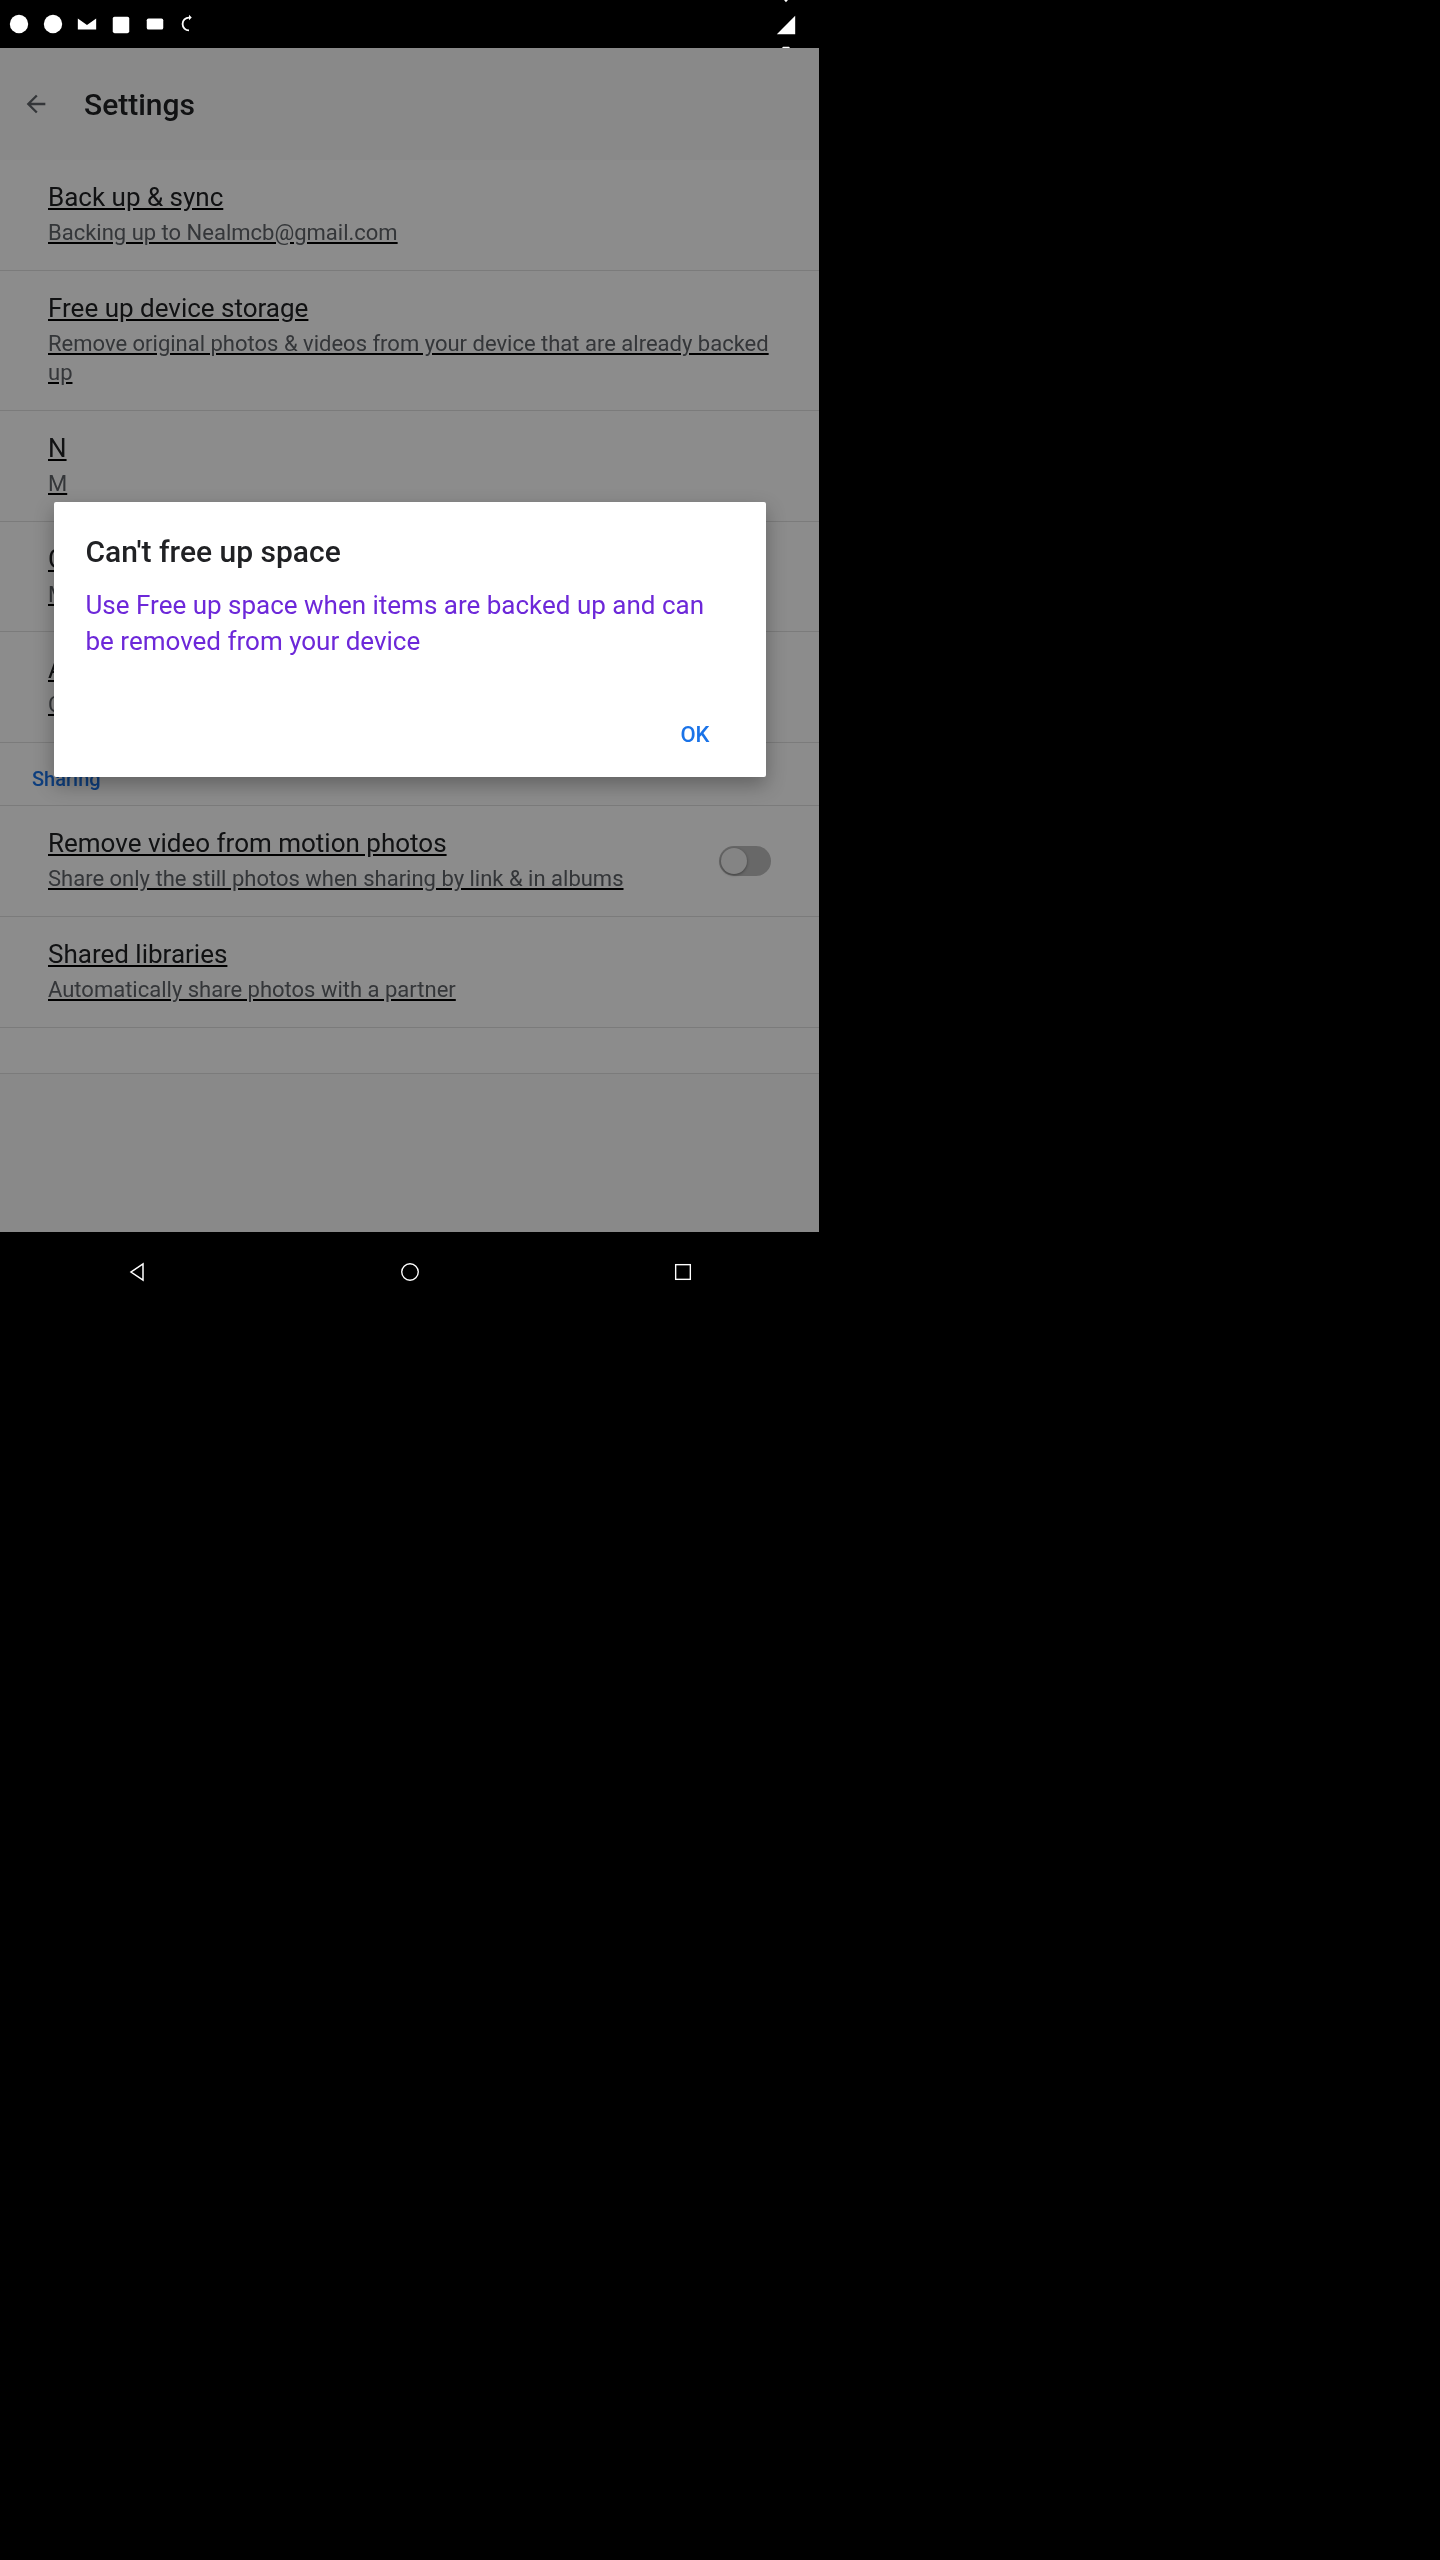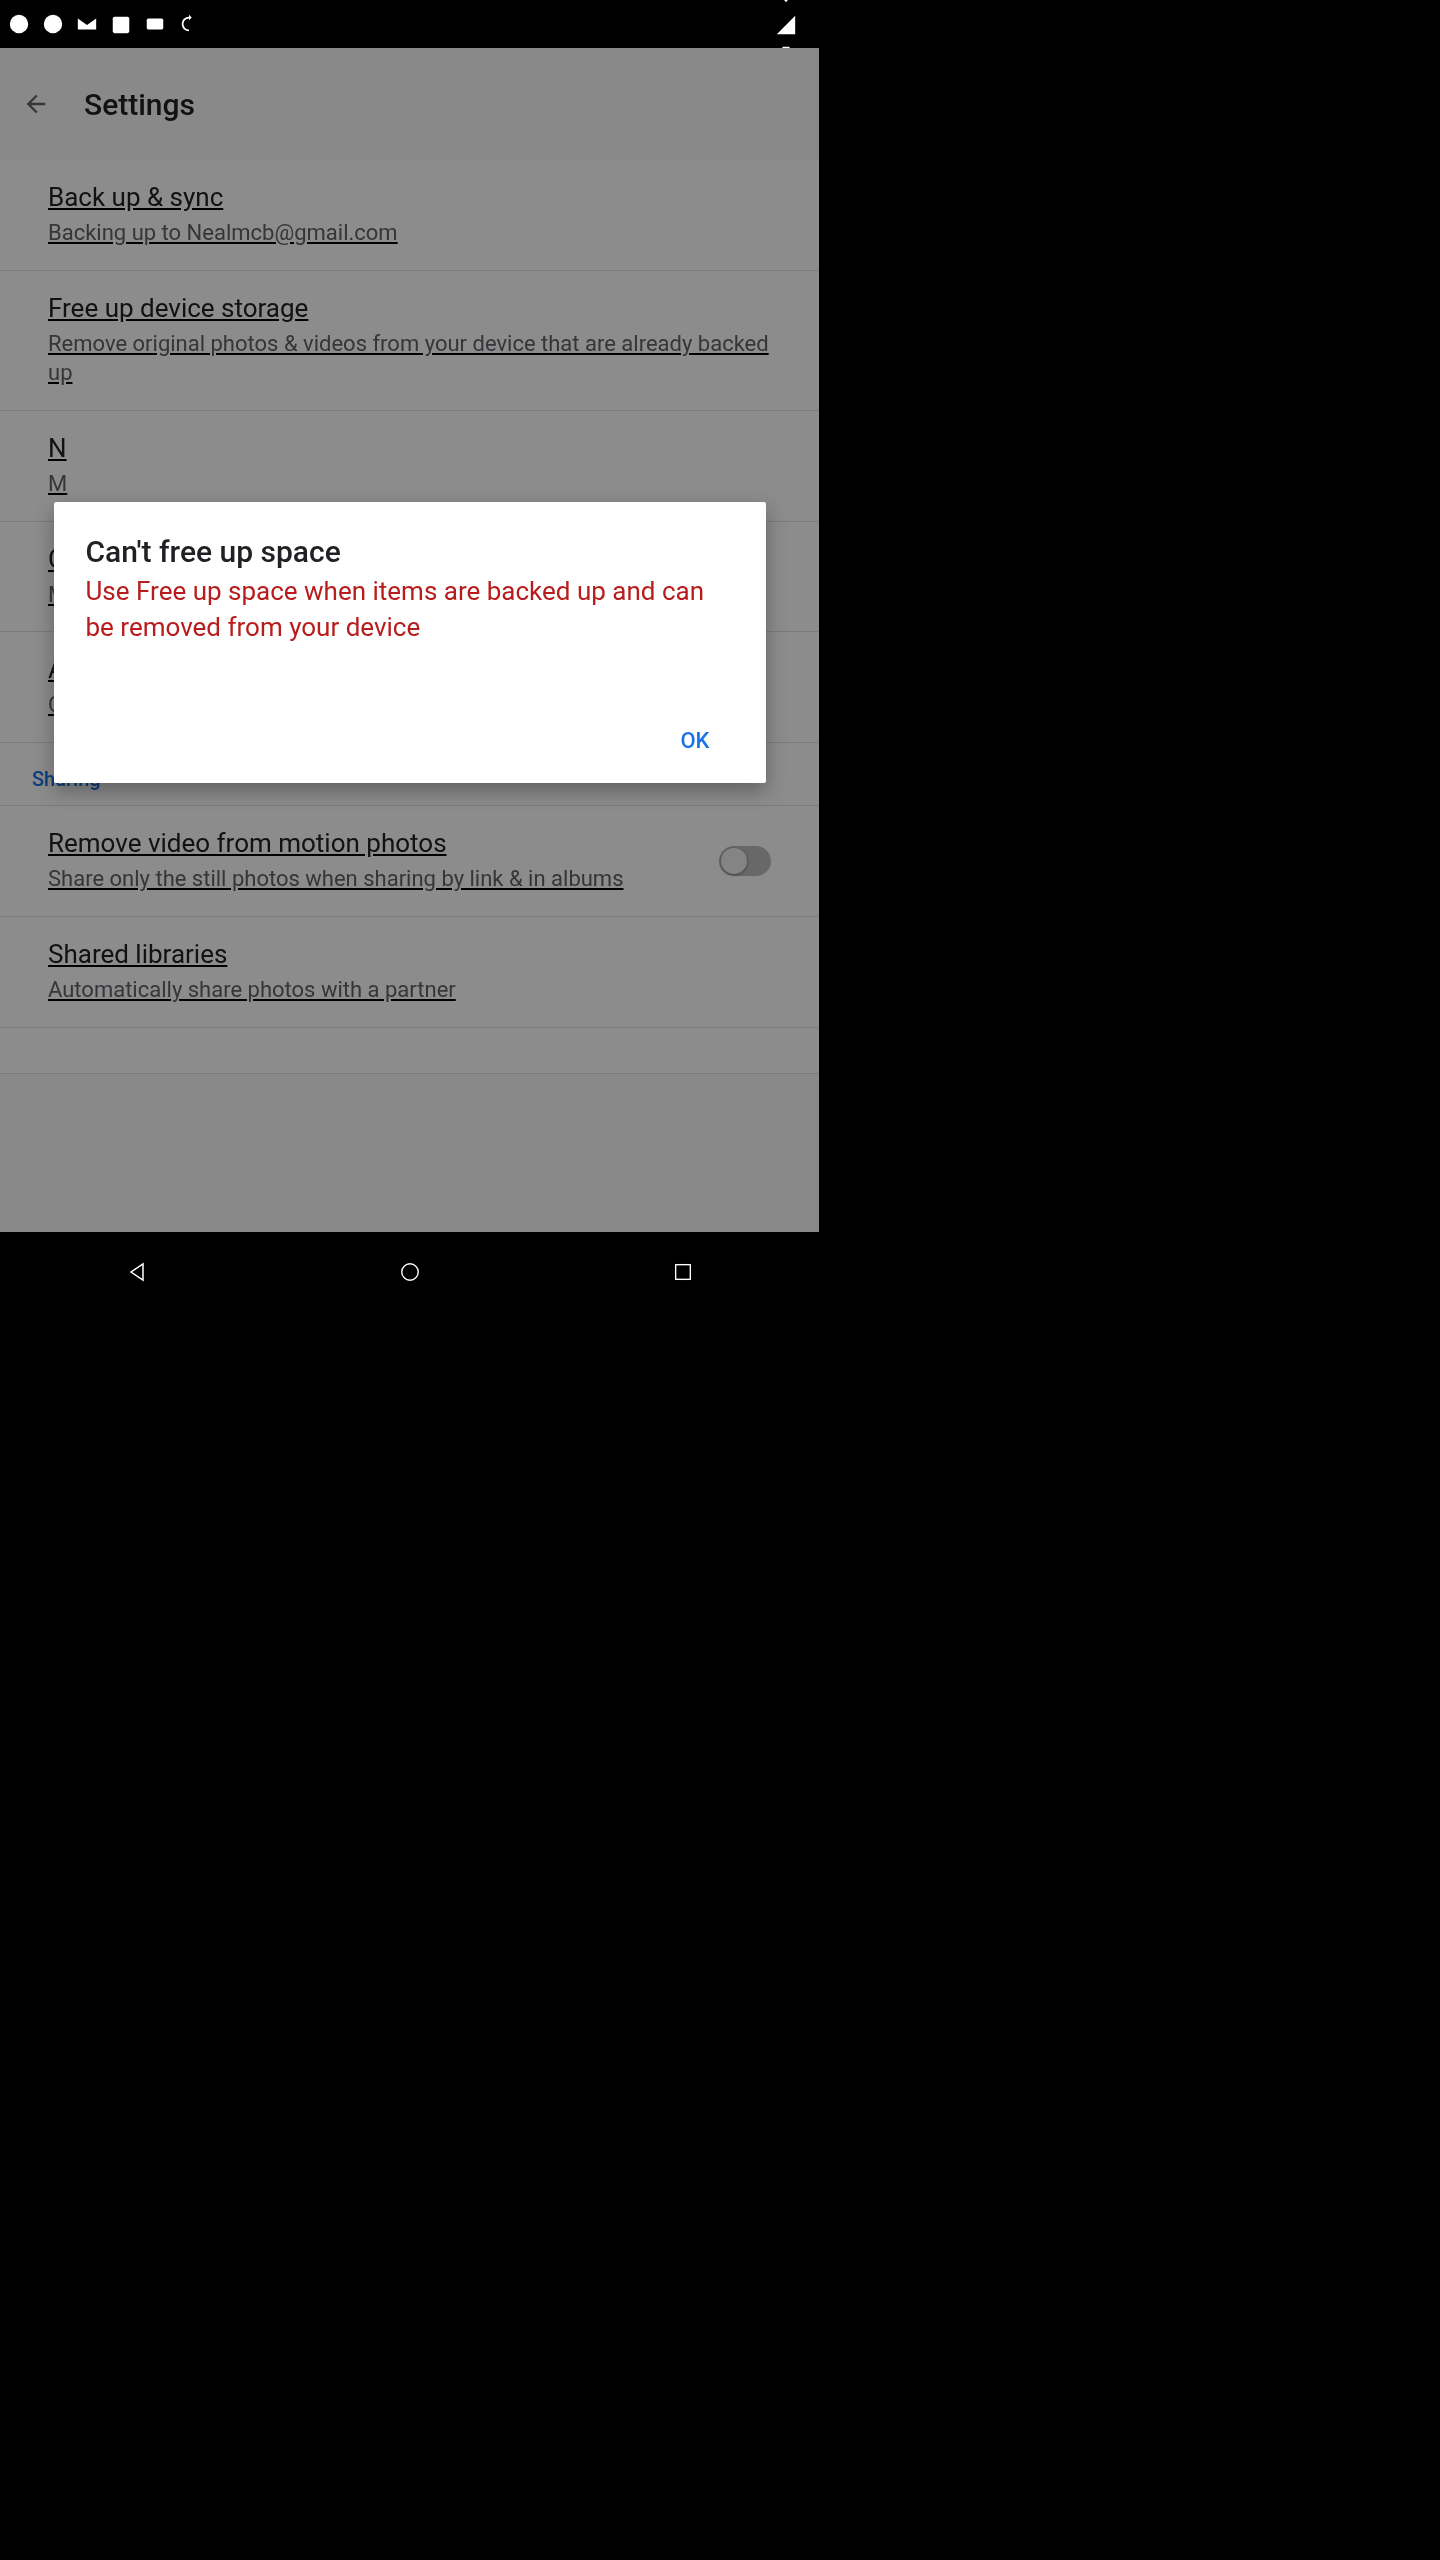--- a/index.html
+++ b/index.html
@@ -50,22 +50,22 @@
     position: absolute; top: 0; left: 0; right: 0; bottom: 0;
     background: rgba(0,0,0,0.45);
     display: flex; align-items: center; justify-content: center;
   }
   .dialog {
     width: 712px; background: #fff; border-radius: 2px;
     padding: 32px 32px 16px;
     box-shadow: 0 8px 20px rgba(0,0,0,0.3);
     position: absolute; top: 454px;
   }
-  .dialog-title { font-size: 30px; font-weight: 500; color: #202124; margin-bottom: 4px; }
-  .dialog-body { font-size: 26px; color: #b91c1c; line-height: 1.4; margin-bottom: 68px; }
+  .dialog-title { font-size: 30px; font-weight: 500; color: #202124; margin-bottom: 18px; }
+  .dialog-body { font-size: 26px; color: #6d28d9; line-height: 1.4; margin-bottom: 48px; }
   .dialog-actions { display: flex; justify-content: flex-end; }
   .dialog-btn { font-size: 22px; font-weight: 500; color: #1a73e8; padding: 14px 24px; background: none; border: none; }
 
   .nav-bar {
     height: 80px; background: #000; display: flex;
     align-items: center; justify-content: space-around;
   }
   .nav-btn { width: 28px; height: 28px; display: flex; align-items: center; justify-content: center; }
 
   .cut { overflow: hidden; height: 46px; }

